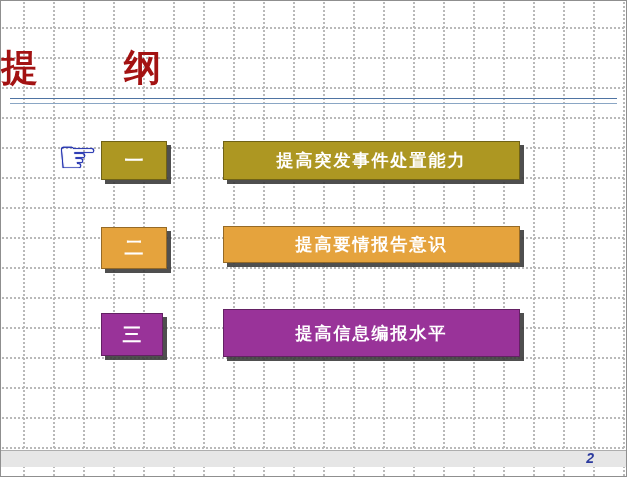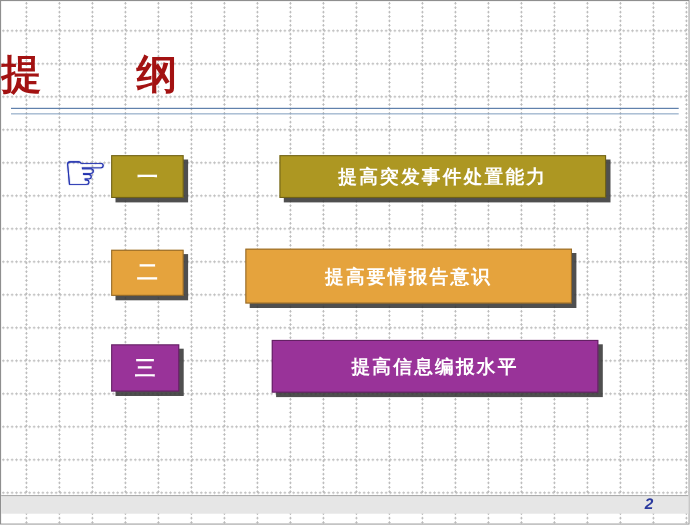--- a/index.html
+++ b/index.html
@@ -42,25 +42,25 @@
     border:1px solid rgba(0,0,0,0.35);
     box-shadow:4px 4px 0 rgba(55,55,55,0.88);
     box-sizing:border-box;
   }
   .num-box{font-size:19px;}
   .item-box{font-size:17px;letter-spacing:2px;}
   .c1{background:#AD9722;}
   .c2{background:#E5A33D;}
   .c3{background:#993399;}
   .r1s{left:100px;top:140px;width:66px;height:39px;}
-  .r1b{left:222px;top:140px;width:297px;height:39px;margin-left:31px;}
+  .r1b{left:222px;top:140px;width:297px;height:39px;}
   .r2s{left:100px;top:226px;width:66px;height:42px;}
-  .r2b{left:222px;top:225px;width:297px;height:50px;text-align:right;}
+  .r2b{left:222px;top:225px;width:297px;height:37px;text-align:right;}
   .r3s{left:100px;top:312px;width:62px;height:43px;}
-  .r3b{left:222px;top:308px;width:297px;height:48px;margin-left:24px;}
+  .r3b{left:222px;top:308px;width:297px;height:48px;}
   .footer{
     position:absolute;left:0;right:0;bottom:9px;
     height:16px;
     background:#e6e6e6;
     border-top:1px solid #adadad;
   }
   .page-num{
     position:absolute;right:32px;bottom:10px;
     color:#2B3A9E;font-weight:bold;font-size:14px;
     font-style:italic;

